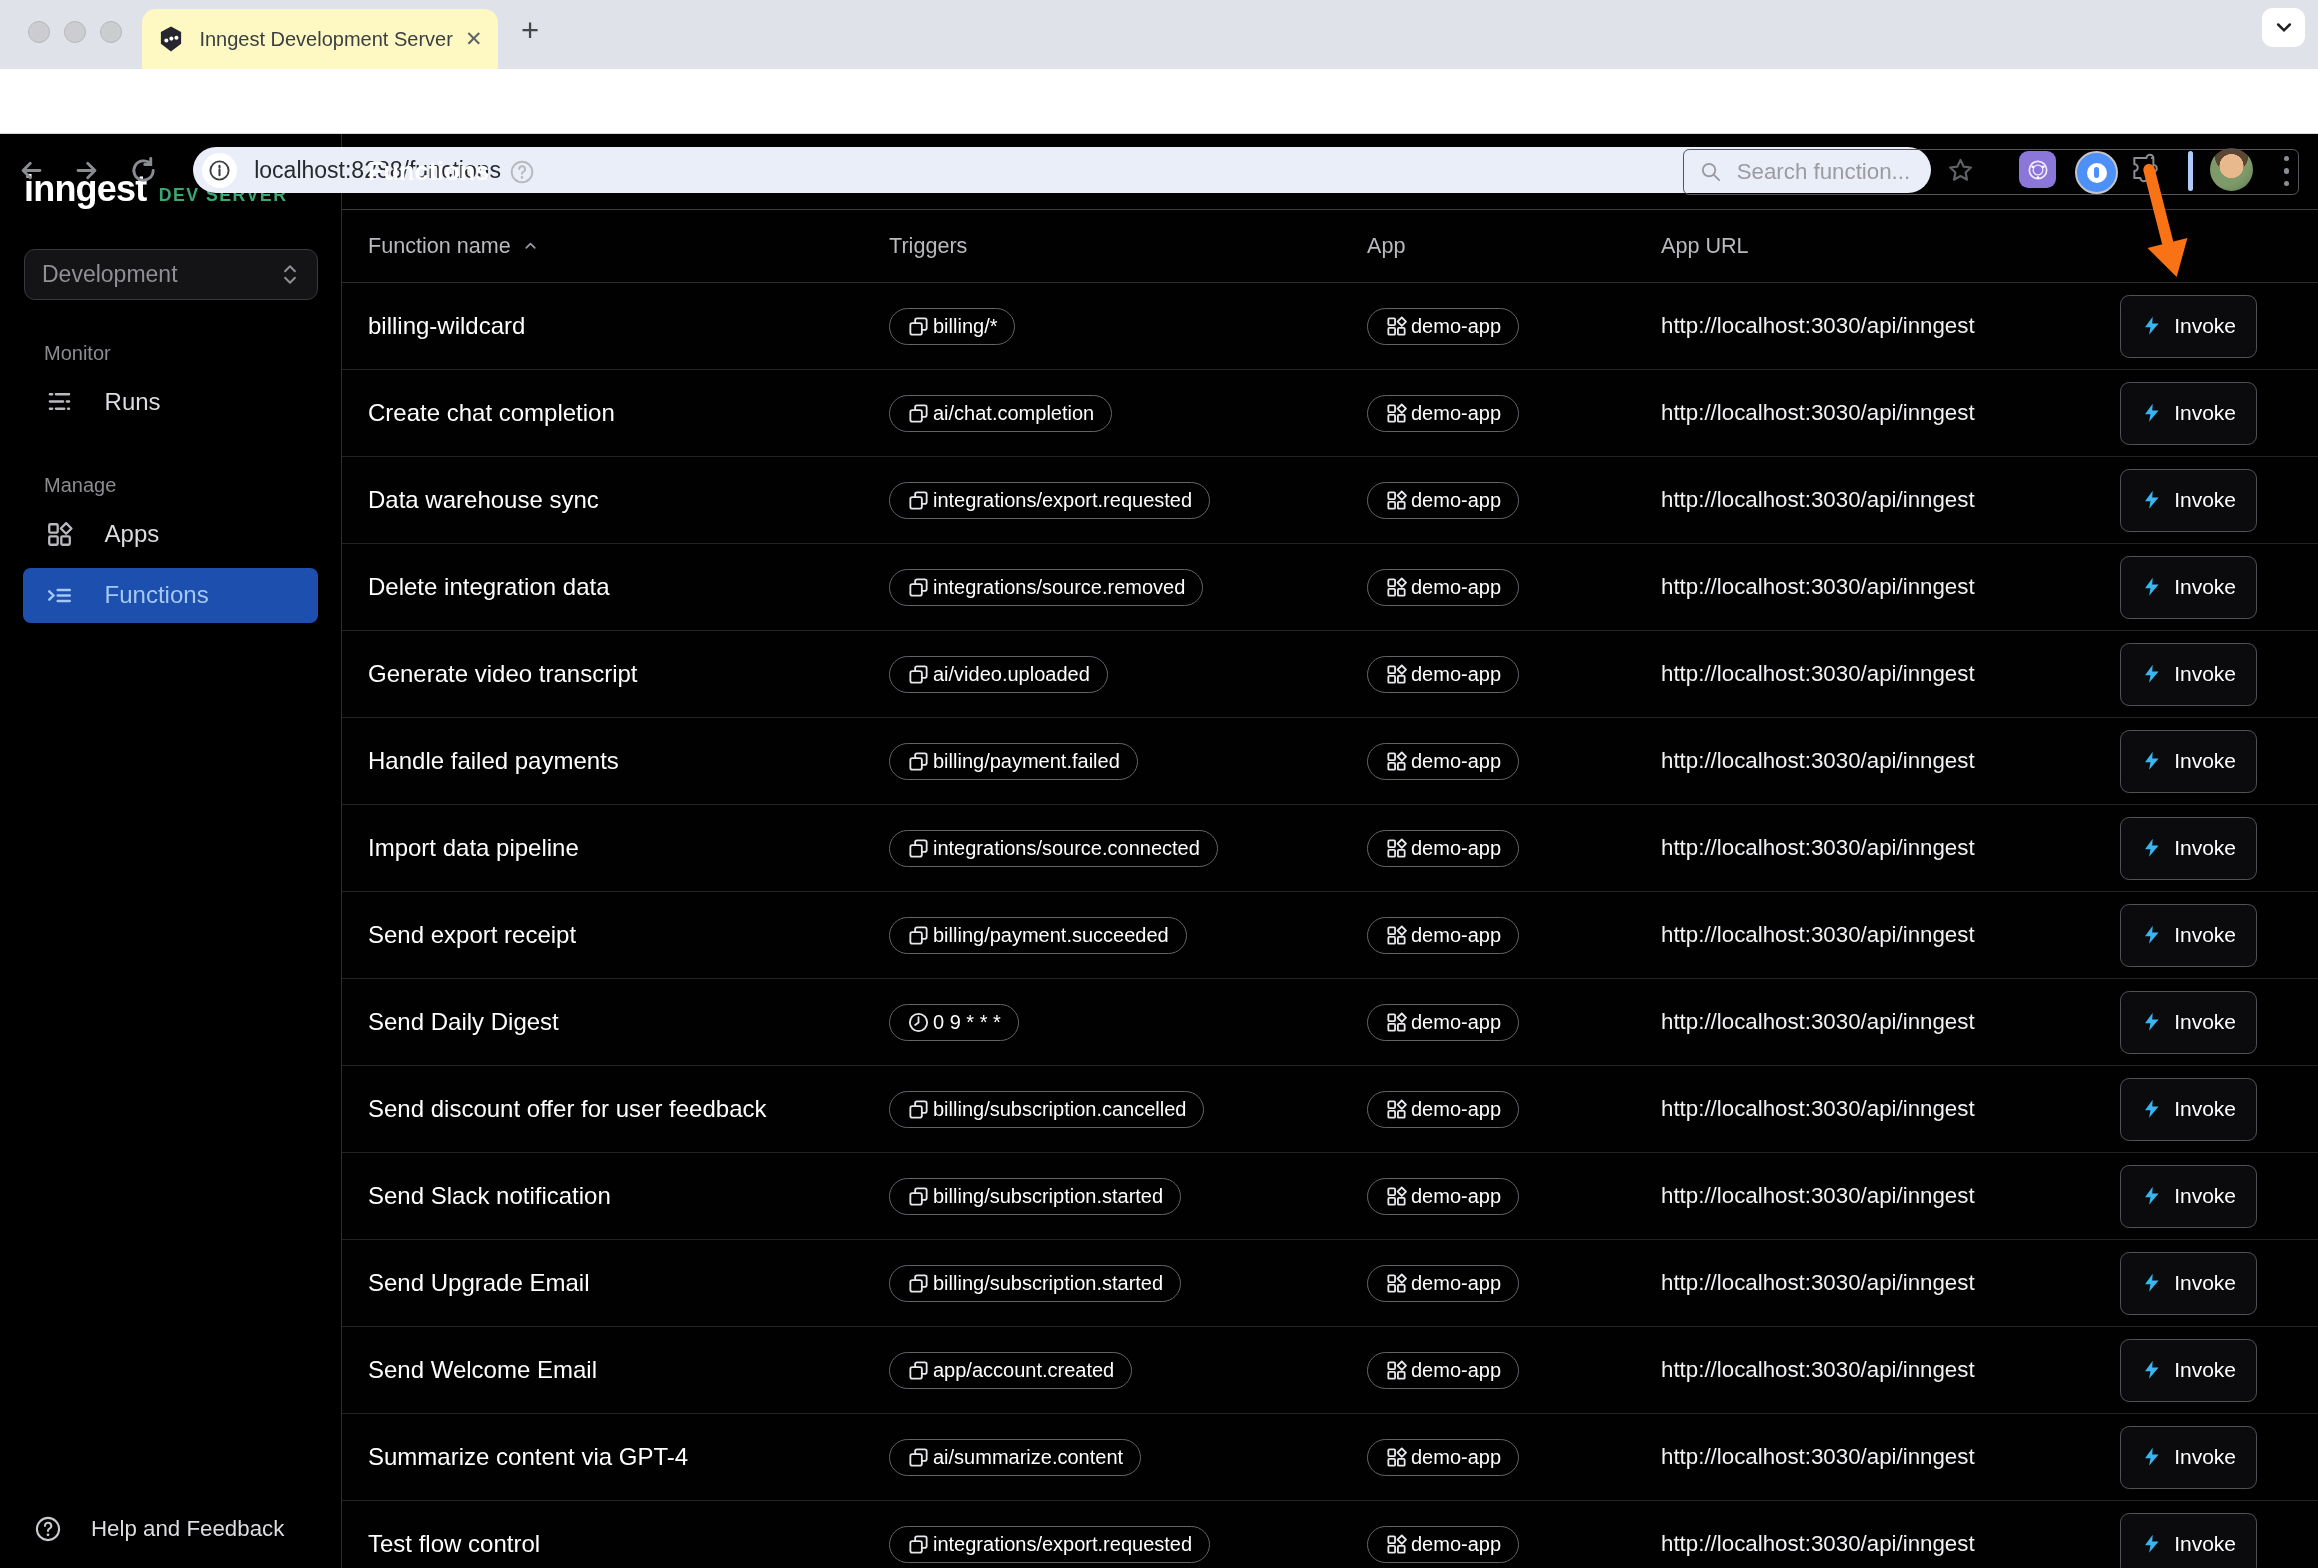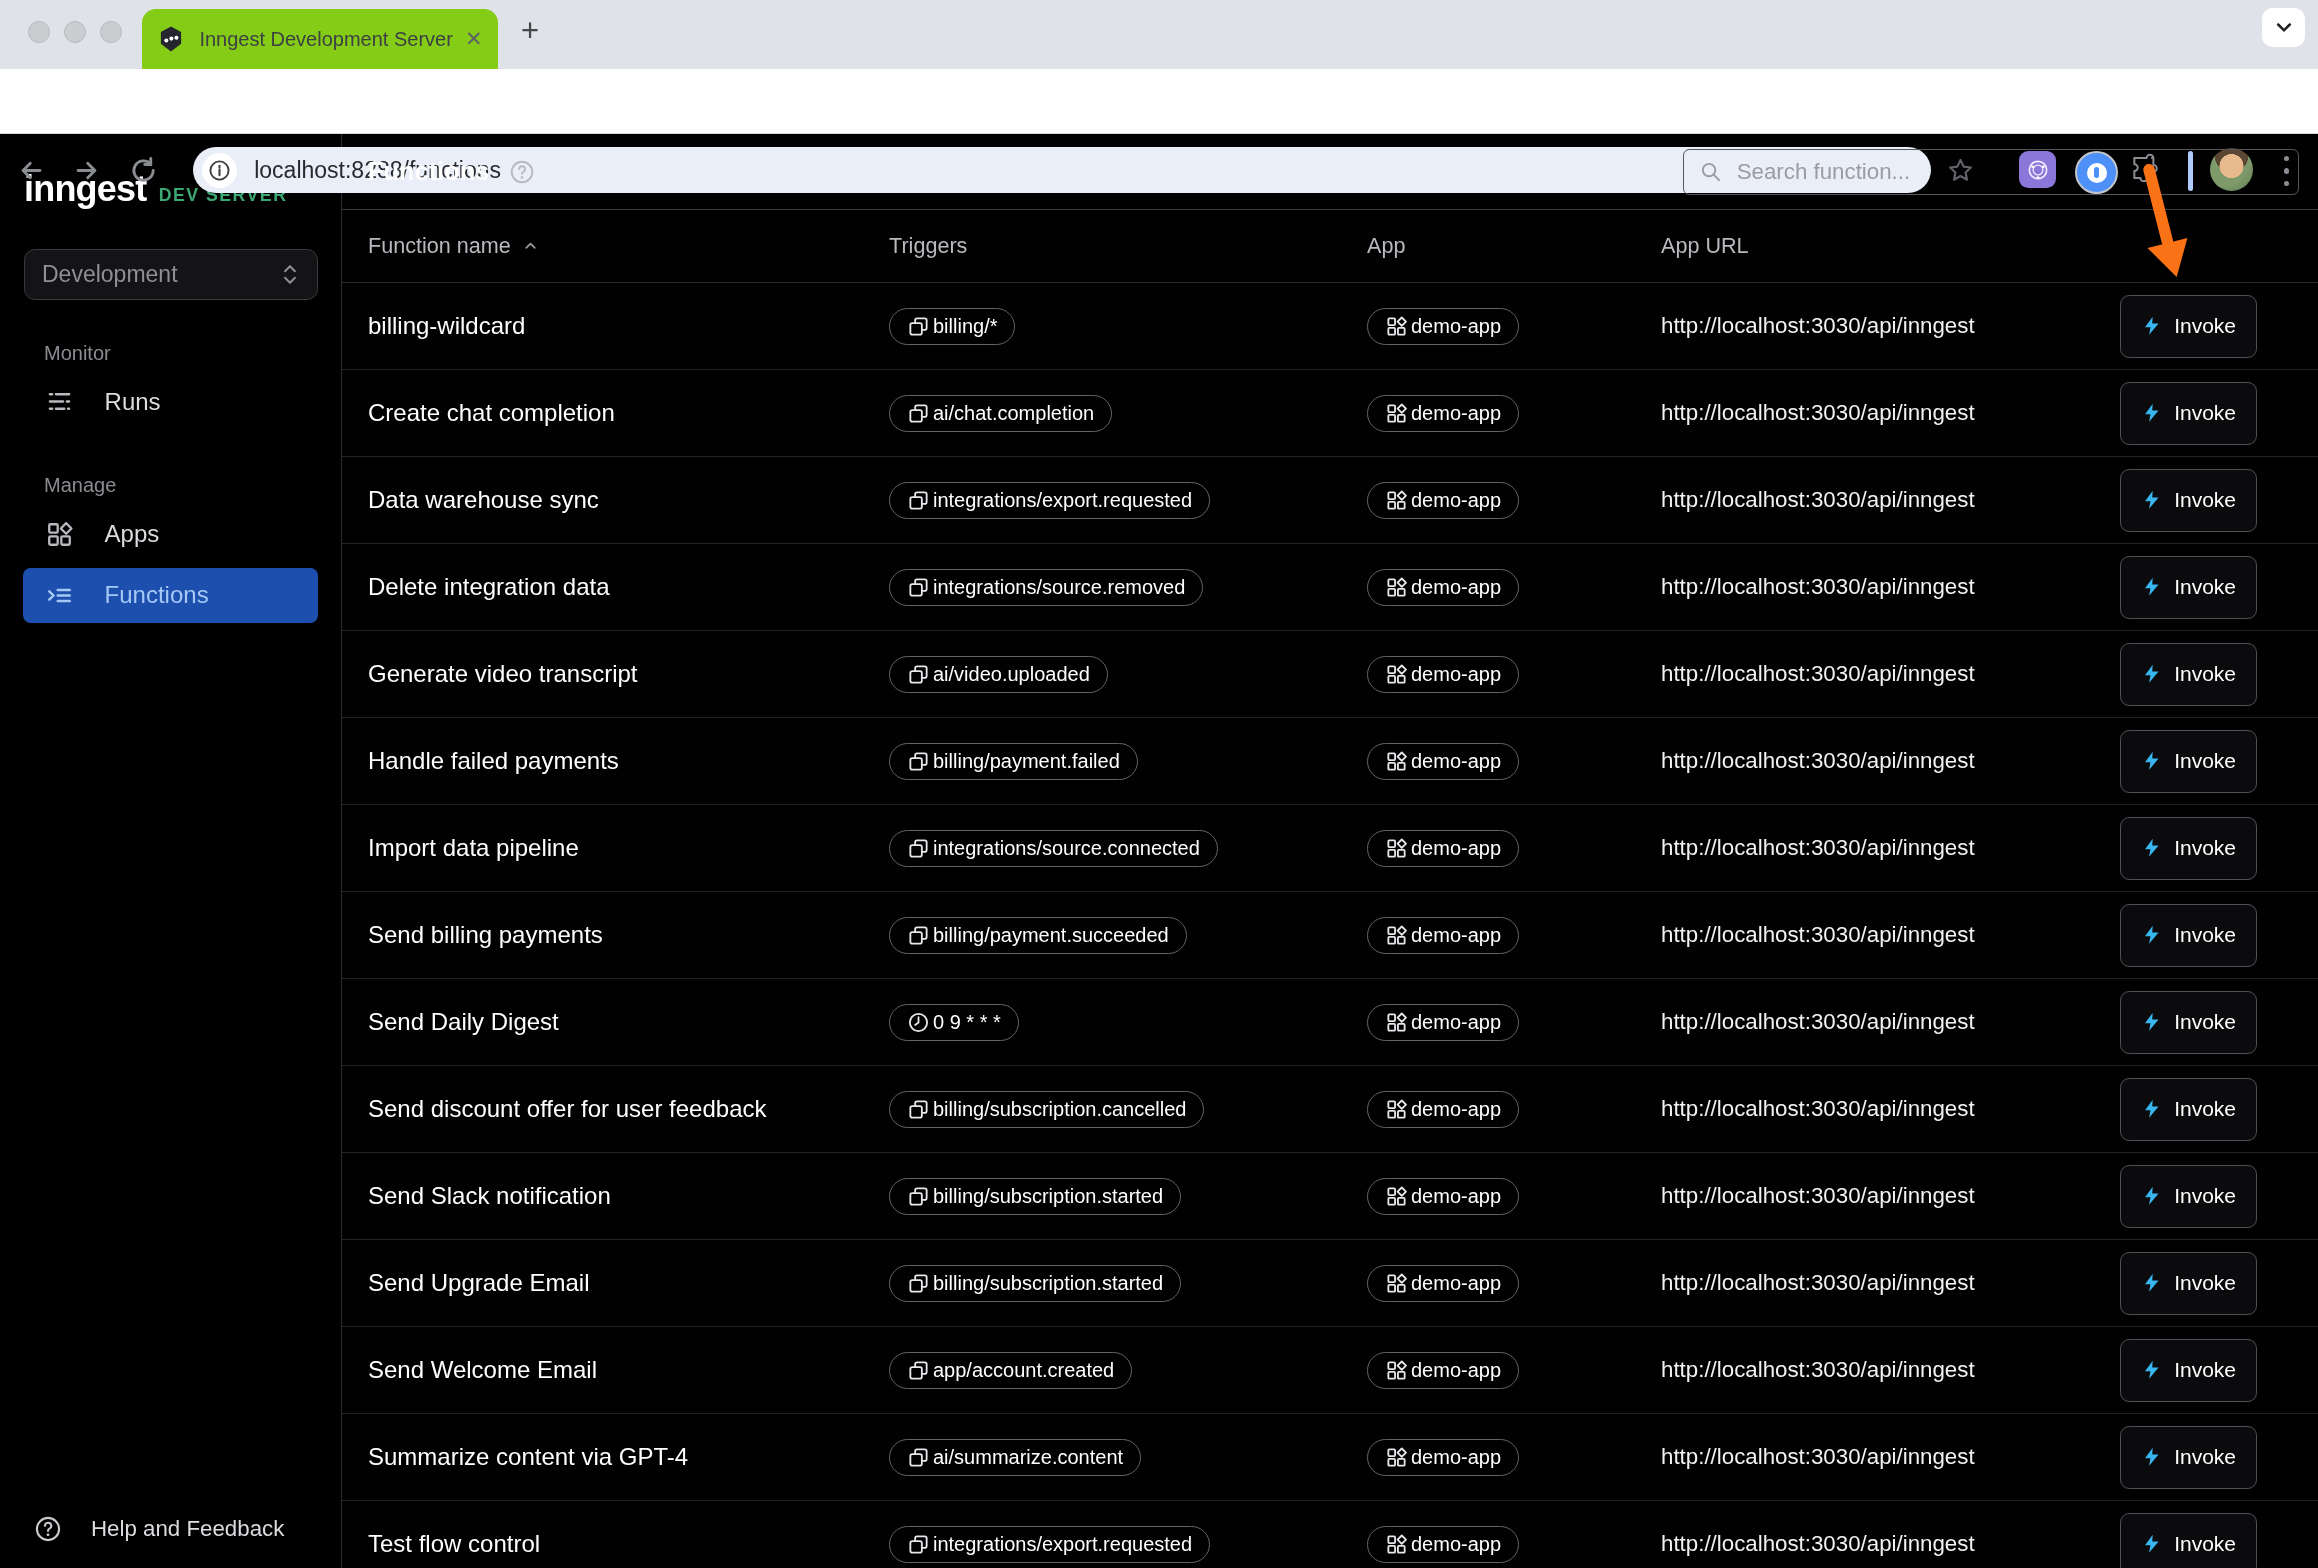--- a/index.html
+++ b/index.html
@@ -4,21 +4,21 @@
 <style>
   html,body{margin:0;padding:0;background:#000;}
   body{width:2319px;height:1568px;overflow:hidden;position:relative;
        font-family:"Liberation Sans",sans-serif;-webkit-font-smoothing:antialiased;}
   svg{display:block}
 
   
   .tabstrip{position:relative;height:69px;background:#dfe2e8;}
   .traffic{position:absolute;left:28px;top:21px;display:flex;gap:14px;}
   .traffic i{width:20px;height:20px;border-radius:50%;background:#cbcdd1;border:0.8px solid #b6b8bc;}
-  .tab{position:absolute;left:142px;top:9.2px;width:356px;height:60px;background:#84cc16;
+  .tab{position:absolute;left:142px;top:9.2px;width:356px;height:60px;background:#fef9c3;
        border-radius:14px 14px 0 0;display:flex;align-items:center;padding:0 15.4px;box-sizing:border-box;}
   .tab-title{font-size:20px;color:#3c4043;margin-left:14px;white-space:nowrap;flex:1;}
   .tab-close{font-size:21px;color:#5f6368;margin-left:6.2px;}
   .newtab{position:absolute;left:513px;top:14px;width:34px;height:34px;display:flex;align-items:center;justify-content:center;font-size:31px;color:#454749;}
   .tabsearch{position:absolute;left:2262px;top:7.7px;width:43px;height:39px;background:#fff;border-radius:10.8px;display:flex;align-items:center;justify-content:center;}
   .toolbar{position:relative;height:64px;background:#fff;border-bottom:0.8px solid #d7d9dc;}
   .tbtn{position:absolute;top:84px;width:34px;height:34px;display:flex;align-items:center;justify-content:center;color:#84888d;}
   .urlpill{position:absolute;left:193px;top:78px;width:1738px;height:46px;background:#e9eef8;border-radius:23px;display:flex;align-items:center;}
   .info-circ{width:35px;height:35px;background:#fff;border-radius:50%;margin-left:9.2px;display:flex;align-items:center;justify-content:center;color:#3c4043;}
   .url-text{font-size:23px;color:#27292c;margin-left:17px;}
@@ -497,21 +497,21 @@
       <button class="invoke">
         <svg width="21.6" height="21.6" viewBox="0 0 24 24">
                 <polygon points="13,2 4.5,13.5 10.5,13.5 9,22 19.5,9.5 12.5,9.5" fill="#38b6f0"></polygon>
               </svg>
         <span>Invoke</span>
       </button>
     </div>
   </div>
 
   <div class="row grid-cols">
-    <div class="fname">Send billing payments</div>
+    <div class="fname">Send export receipt</div>
     <div class="pill-wrap">
       <span class="pill pill-trigger">
         <svg class="ic icon-event" width="23" height="23" viewBox="0 0 24 24">
                 <rect x="8.5" y="3.5" width="12" height="12" rx="2" fill="none" stroke="currentColor" stroke-width="1.9"></rect>
                 <rect x="3.5" y="8.5" width="12" height="12" rx="2" fill="#010102" stroke="currentColor" stroke-width="1.9"></rect>
               </svg>
 
         <span>billing/payment.succeeded</span>
       </span>
     </div>

